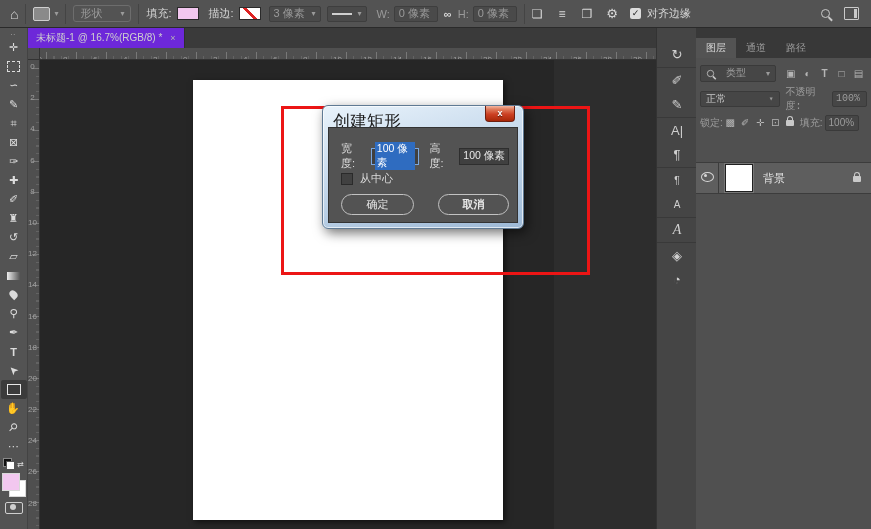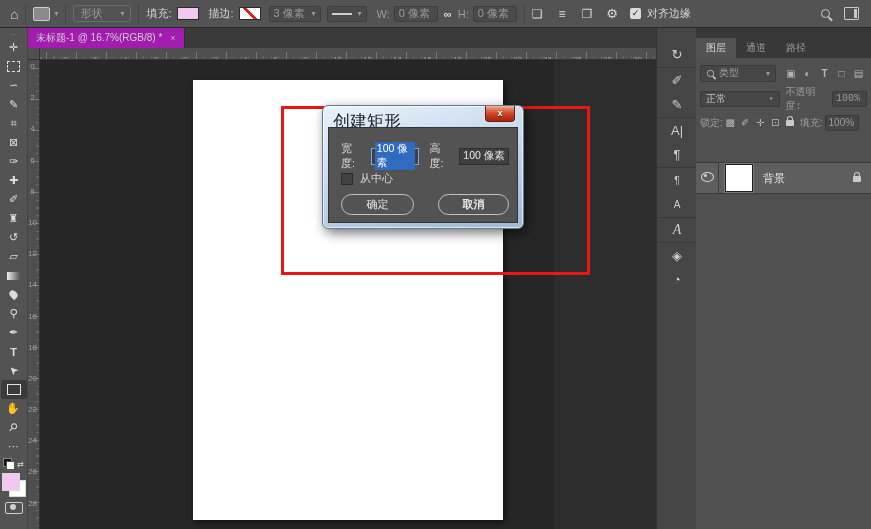--- a/index.html
+++ b/index.html
@@ -47,21 +47,21 @@
   .mini-colors .f{position:absolute;left:0;top:0;width:7px;height:7px;background:#111;border:1px solid #888;}
   .mini-colors .b{position:absolute;right:0;bottom:0;width:7px;height:7px;background:#fff;border:1px solid #555;}
   .fgbg{position:relative;width:24px;height:24px;}
   .fgbg .fg{position:absolute;left:0;top:0;width:16px;height:16px;border:1px solid #d9d9d9;z-index:2;}
   .fgbg .bg{position:absolute;right:0;bottom:0;width:15px;height:15px;background:#fff;border:1px solid #d9d9d9;}
   .i-mask{width:16px;height:10px;border:1px solid #cfcfcf;border-radius:2px;position:relative;}
   .i-mask:after{content:'';position:absolute;left:4px;top:1px;width:6px;height:6px;border-radius:50%;background:#cfcfcf;}
 
   
   #tab-bar{left:28px;top:28px;width:628px;height:20px;background:#3a3a3a;display:flex;align-items:flex-end;}
-  #doc-tab{height:20px;background:#a21caf;color:#cfcfcf;font-size:10px;display:flex;
+  #doc-tab{height:20px;background:#6d28d9;color:#cfcfcf;font-size:10px;display:flex;
     align-items:center;padding:0 8px;gap:8px;border-right:1px solid #2f2f2f;}
   #doc-tab .close{color:#b5b5b5;font-size:9px;}
 
   
   #ruler-corner{left:28px;top:48px;width:12px;height:12px;background:#4f4f4f;
     border-right:1px solid #333;border-bottom:1px solid #333;box-sizing:border-box;}
   #ruler-top{left:40px;top:48px;width:616px;height:12px;background:#4f4f4f;
     border-bottom:1px solid #333;box-sizing:border-box;overflow:hidden;white-space:nowrap;
     background-image:
       repeating-linear-gradient(to right,#787878 0 1px,transparent 1px 30px),
@@ -373,21 +373,21 @@
 
   <div id="panels" class="abs">
     <div id="panel-tabs">
       <div class="ptab active">图层</div>
       <div class="ptab">通道</div>
       <div class="ptab">路径</div>
     </div>
     <div id="panel-body">
 
       <div class="prow" style="top:6px;height:18px;padding:0 4px;box-sizing:border-box;">
-        <span class="pinset" style="width:80px;height:17px;padding:0 5px;gap:4px;">
+        <span class="pinset" style="width:80px;height:17px;padding:0 5px;gap:11px;">
           <span class="mag" style="transform:scale(.8);"></span>
           <span>类型</span>
           <span class="chev" style="margin-left:auto;">▾</span>
         </span>
         <span class="ficon" style="margin-left:6px;">▣</span>
         <span class="ficon">◐</span>
         <span class="ficon" style="font-weight:bold;">T</span>
         <span class="ficon">□</span>
         <span class="ficon">▤</span>
       </div>

